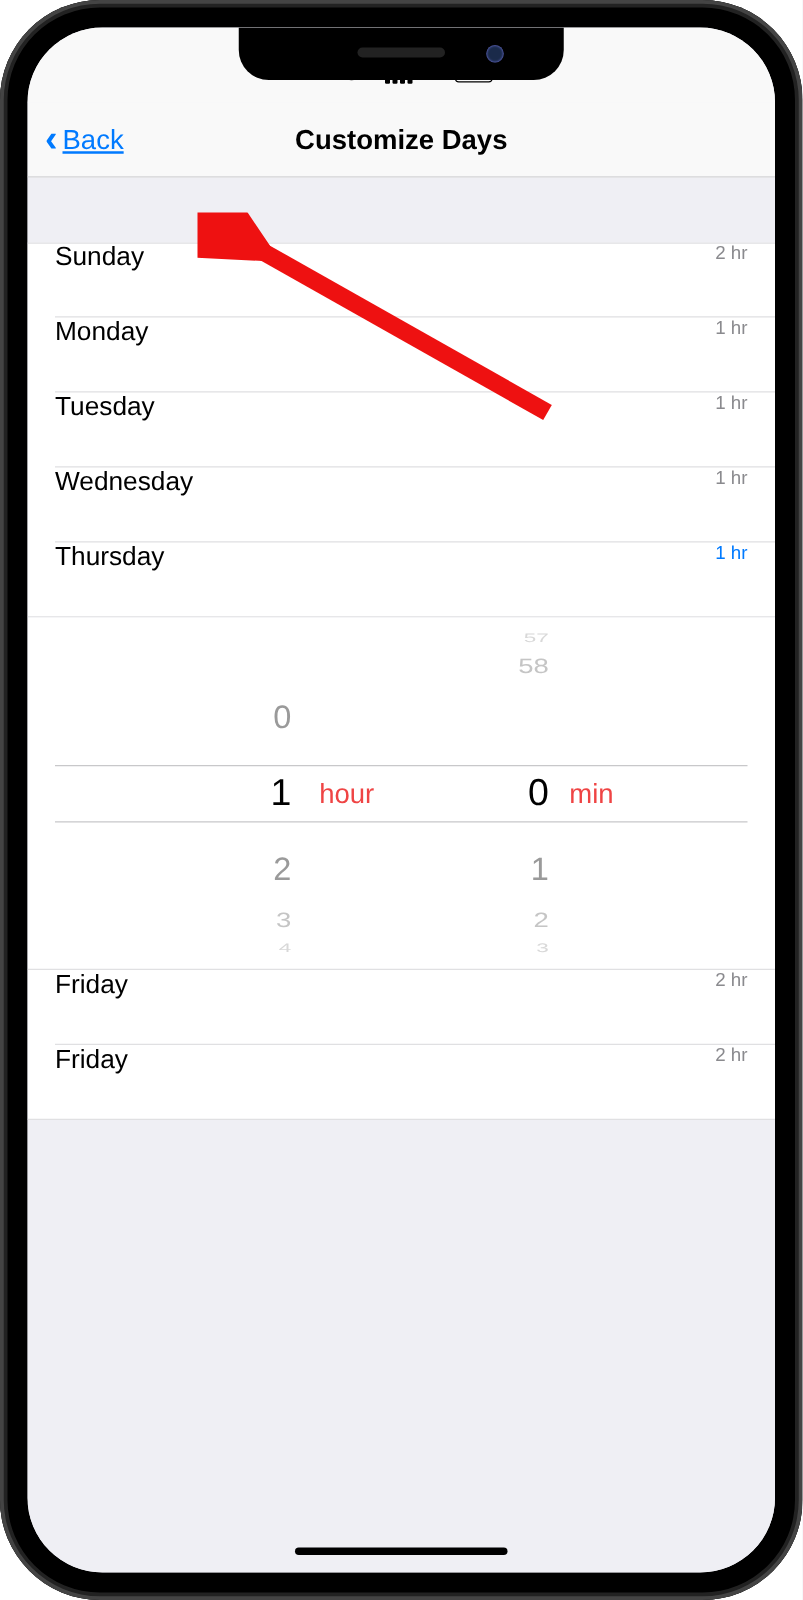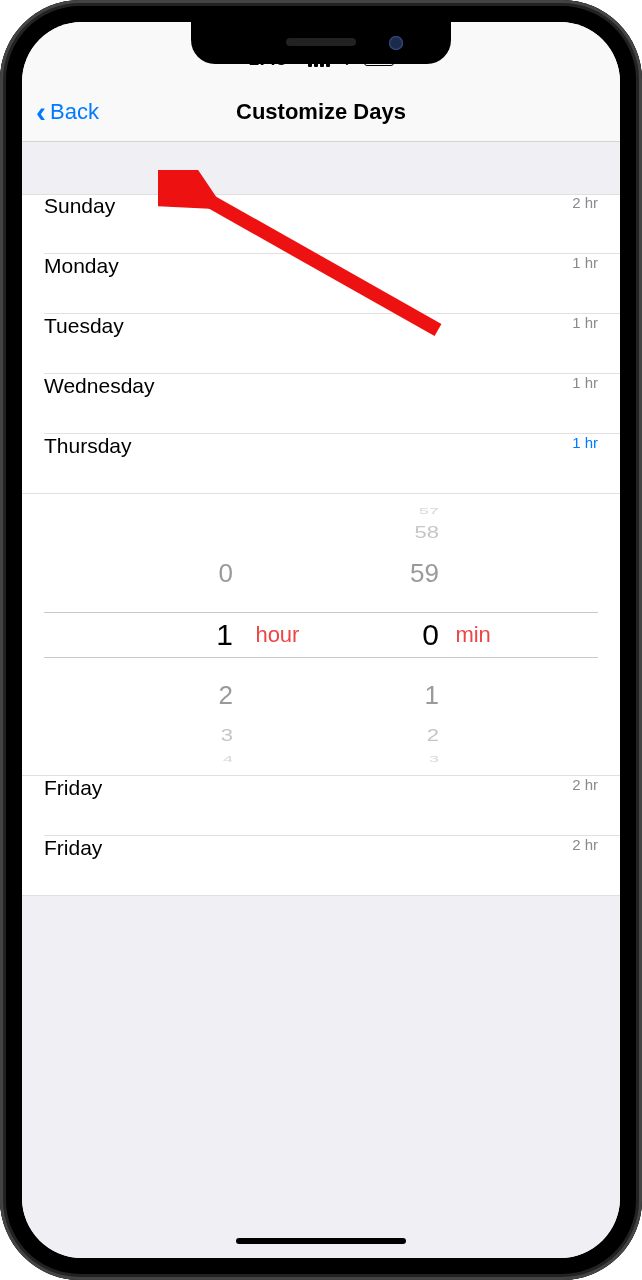--- a/index.html
+++ b/index.html
@@ -89,21 +89,21 @@
     align-items:center;
     position:relative;
   }
   .navbar .back {
     position:absolute; left:14px; top:50%; transform:translateY(-50%);
     display:flex; align-items:center; gap:4px;
     color:#007aff; font-size:22px;
     cursor:pointer;
   }
   .navbar .back .chev { font-size:30px; font-weight:600; line-height:1; }
-  .navbar .back .lbl { }
+  .navbar .back .lbl { text-decoration: underline; }
   .navbar .title {
     margin:0 auto; font-size:22px; font-weight:600; color:#000;
   }
 
   .content { flex:1; background:#efeff4; overflow:hidden; }
   .spacer-top { height: 52px; }
   .group { background:#fff; }
   .row {
     height: 60px;
     display:flex; align-items:flex-start; justify-content:space-between;
@@ -265,21 +265,20 @@
             <div class="opt p2">0</div>
             <div class="opt sel">1</div>
             <div class="opt n2">2</div>
             <div class="opt n1">3</div>
             <div class="opt n0">4</div>
             <div class="unit">hour</div>
           </div>
           <div class="wheel mins">
             <div class="opt p0">57</div>
             <div class="opt p1">58</div>
-            <div class="opt p2">59</div>
             <div class="opt sel">0</div>
             <div class="opt n2">1</div>
             <div class="opt n1">2</div>
             <div class="opt n0">3</div>
             <div class="unit">min</div>
           </div>
         </div>
       </div>
 
       <div class="group">

